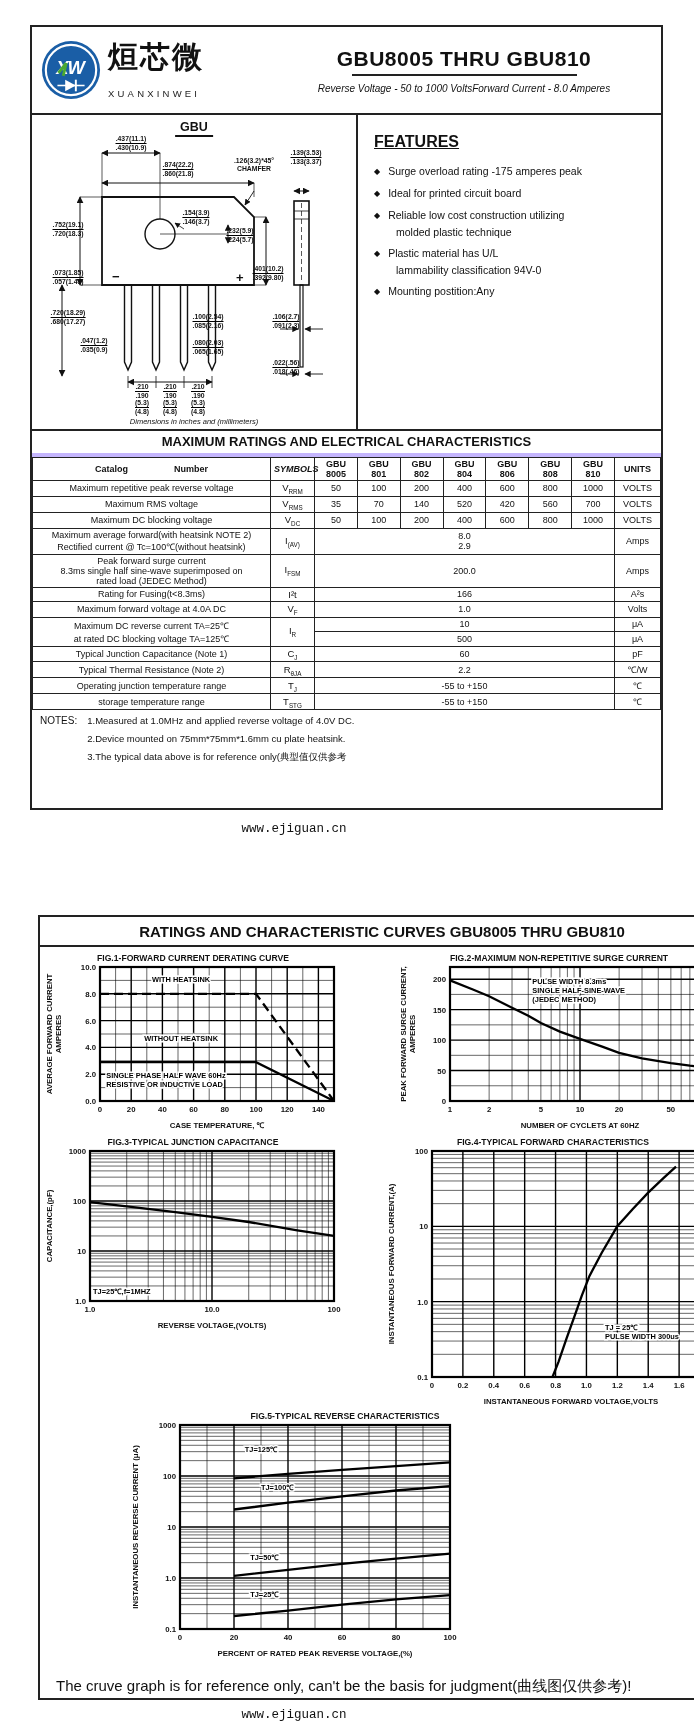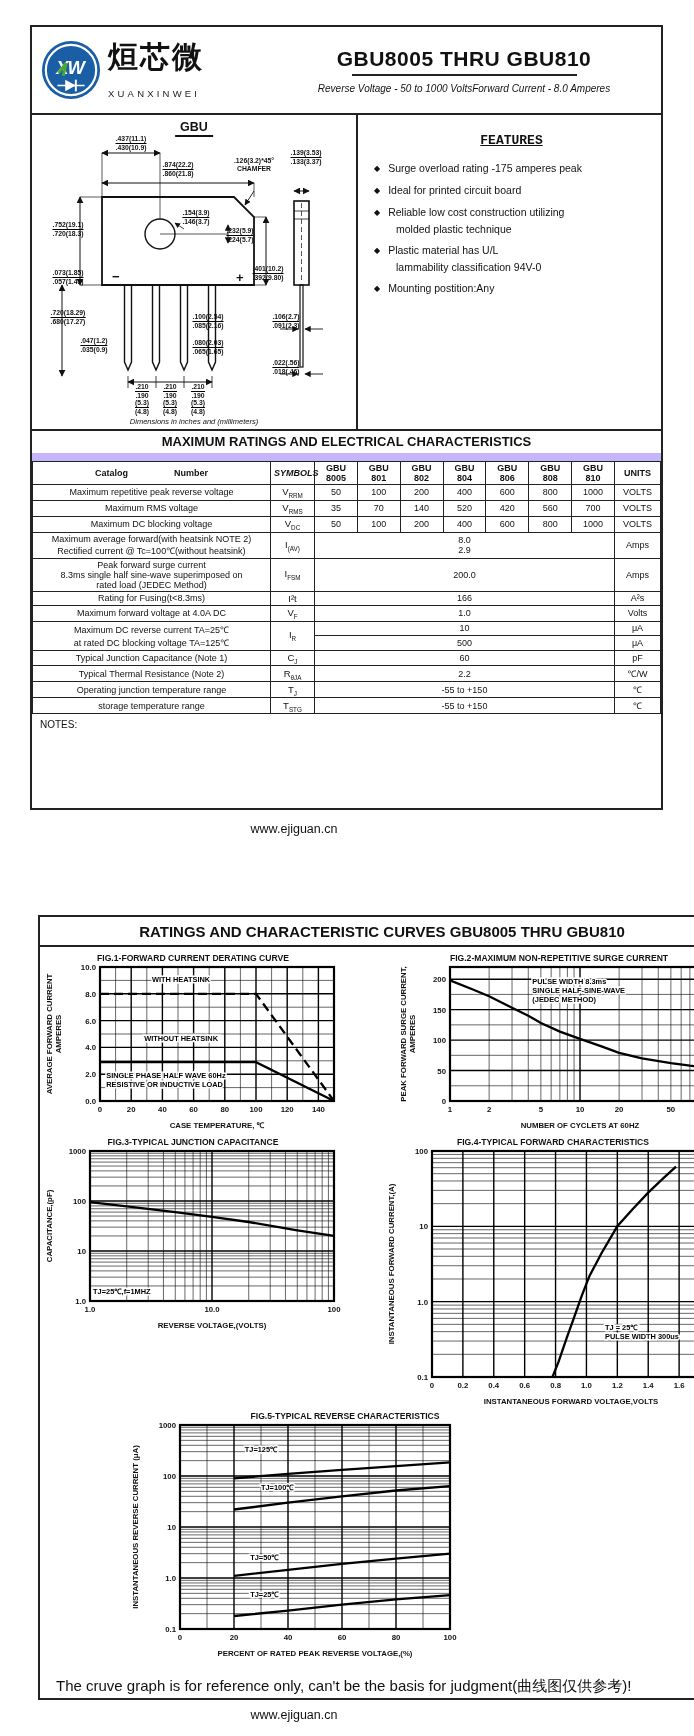--- a/index.html
+++ b/index.html
@@ -25,44 +25,44 @@
 
   
   .mid { display:flex; border-bottom:2px solid #222; height:316px; }
   .pkg-col { width:326px; border-right:2px solid #222; position:relative; }
   .pkg-title { position:absolute; top:5px; left:50%; transform:translateX(-50%); font-weight:bold; font-size:12.5px; border-bottom:2px solid #111; padding:0 5px 1px; }
   .pkgsvg { position:absolute; left:0; top:24px; }
   .dim { position:absolute; transform:translateX(-50%); font-size:6.8px; font-weight:bold; line-height:7.6px; text-align:center; white-space:nowrap; background:transparent; }
   .dim div.fr { border-bottom:1px solid #000; }
   .pkg-caption { position:absolute; bottom:3px; width:100%; text-align:center; font-style:italic; font-size:7.5px; }
   .feat-col { flex:1; padding:18px 12px 0 16px; }
-  .feat-title { text-align:center; font-weight:bold; font-size:13px; text-decoration:underline; margin-bottom:14px;font-family:Liberation Mono, monospace; }
+  .feat-title { text-align:left; font-weight:bold; font-size:16px; text-decoration:underline; margin-bottom:14px; }
   .feat-item { font-size:10.5px; margin-bottom:9px; }
   .feat-first { display:flex; gap:8px; }
   .bullet { font-size:8px; line-height:13px; }
   .feat-cont { padding-left:22px; margin-top:4px; }
 
   
-  .ratings-bar { text-align:center; font-weight:bold; font-size:13px; padding:3px 0 4px; border-bottom:8px solid #c4b5fd; }
+  .ratings-bar { text-align:center; font-weight:bold; font-size:13px; padding:3px 0 4px; border-bottom:4px solid #c4b5fd; }
   .preamble { font-size:9.5px; line-height:1.4; padding:3px 6px; border-bottom:2px solid #222; }
   table.ratings { width:100%; border-collapse:collapse; table-layout:fixed; }
   table.ratings td, table.ratings th { border:1px solid #222; font-size:9px; padding:1px 3px; text-align:center; vertical-align:middle; font-weight:normal; }
   table.ratings th { font-weight:bold; }
   td.param { text-align:left; }
   th.cat { text-align:left; font-size:9.5px; }
   th.cat .num { margin-left:46px; }
   th.symhdr { font-style:italic; font-size:7.5px; }
   .sym { font-size:9.5px; }
   .sym sub { font-size:6.3px; }
   .notes { padding:5px 8px 0; font-size:9.5px; }
   .notes-flex { display:flex; gap:10px; }
   .notes-label { font-size:10px; }
   .notes-lines div { margin-bottom:7px; }
 
-  .site-footer { position:absolute; width:588px; text-align:center; font-size:12.5px; }
+  .site-footer { position:absolute; width:588px; text-align:center; font-size:12.5px;font-family:Liberation Mono, monospace; }
   #footer1 { top:822px; }
   #footer2 { top:1708px; }
   .site-footer a { color:#111; text-decoration:none; }
 
   
   .p2-title { text-align:center; font-weight:bold; font-size:15px; padding:6px 0 5px; border-bottom:2px solid #222; }
   .chart-row { display:flex; justify-content:space-between; padding:4px 4px 0; }
   .chart-row3 { padding:2px 0 0 90px; }
   .disclaimer { margin:14px 6px 0 16px; font-size:15px; }
 
@@ -472,20 +472,25 @@
             <div>-55 to +150</div>
           </td>
           <td>℃</td>
         </tr>
       </tbody>
   </table>
 
   <div class="notes">
     <div class="notes-flex">
       <span class="notes-label">NOTES:</span>
+      <div class="notes-lines" id="notes-lines">
+          <div>1.Measured at 1.0MHz and applied reverse voltage of 4.0V DC.</div>
+          <div>2.Device mounted on 75mm*75mm*1.6mm cu plate heatsink.</div>
+          <div>3.The typical data above is for reference only(典型值仅供参考</div>
+        </div>
     </div>
   </div>
 </div>
 
 <div class="site-footer" id="footer1">
   <a href="#">www.ejiguan.cn</a>
 </div>
 
 <div class="sheet" id="sheet2">
   <div class="p2-title">RATINGS AND CHARACTERISTIC CURVES GBU8005 THRU GBU810</div>

